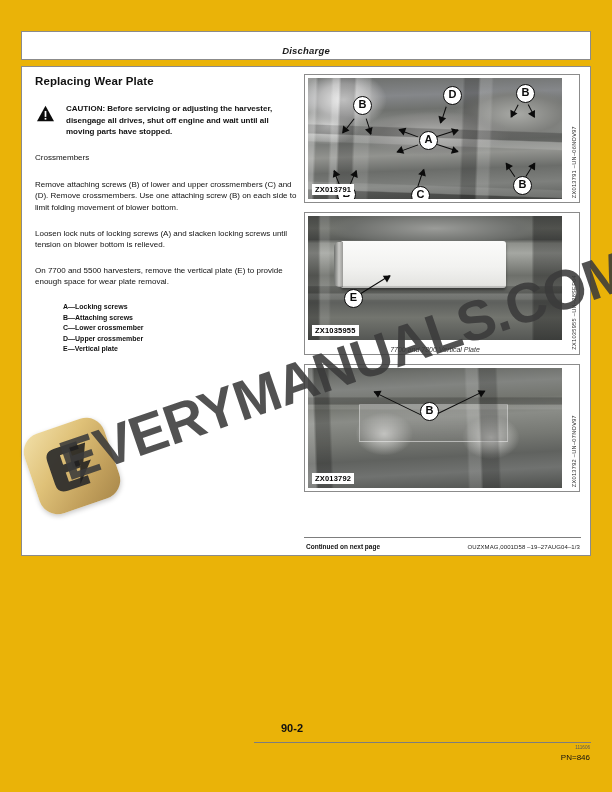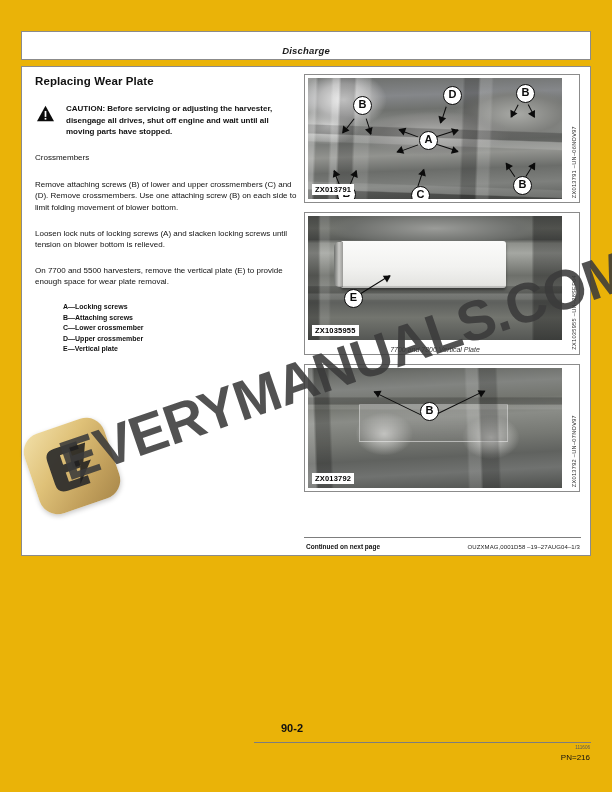--- a/index.html
+++ b/index.html
@@ -463,21 +463,21 @@
     </div>
 
     <div class="foot-rule"></div>
     <div class="foot-cont">Continued on next page</div>
     <div class="foot-code">OUZXMAG,0001D58  –19–27AUG04–1/3</div>
   </div>
 
   <div class="bottom-rule"></div>
   <div class="folio">90-2</div>
   <div class="folio-code">111606</div>
-  <div class="folio-pn">PN=216</div>
+  <div class="folio-pn">PN=846</div>
 
   <div class="watermark">
     <div class="wm-logo">
       <svg class="wm-logo-glyph" viewBox="0 0 84 84">
         <path d="M54 20 L30 20 Q20 20 20 30 L20 54 Q20 64 30 64 L54 64 L54 56 L34 56 L34 46 L50 46 L50 38 L34 38 L34 28 L54 28 Z" fill="#2b2b2b" opacity=".92"></path>
         <path d="M44 24 L62 24 L54 42 L62 42 L44 62 L50 44 L42 44 Z" fill="#1f1f1f" opacity=".88"></path>
       </svg>
     </div>
     <div class="wm-text">EVERYMANUALS.COM</div>
   </div>

